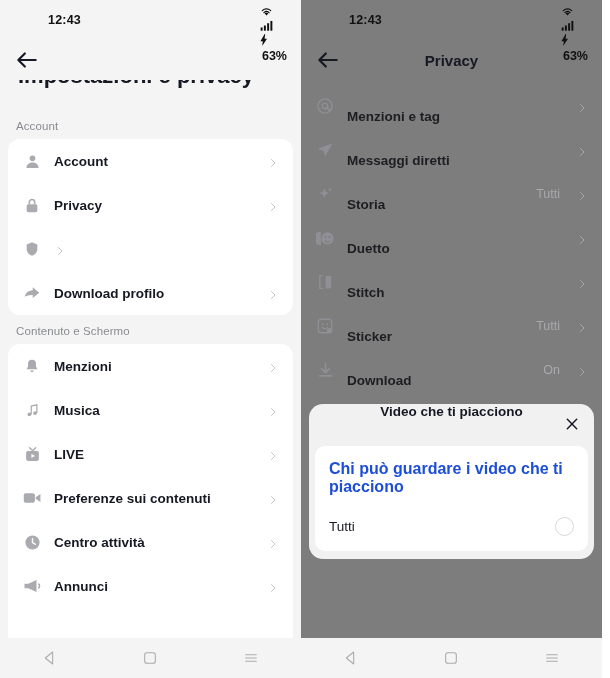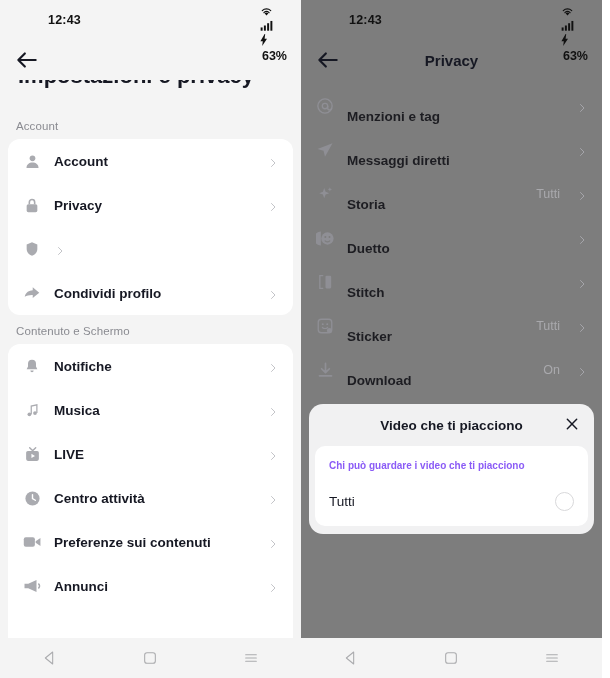--- a/index.html
+++ b/index.html
@@ -67,27 +67,27 @@
   .dim-list { padding-top: 4px; }
   .panel-right .row .lbl { color: #1d1d22; margin-top: 20px; }
   .panel-right .row .val { color: #a9a9ad; }
 
   
   .sheet {
     position: absolute; left: 8px; right: 8px; top: 404px;
     background: #f1f1f2; border-radius: 14px; overflow: hidden;
   }
   .sheet-head {
-    position: relative; height: 42px; display: flex; align-items: center; justify-content: center;
+    position: relative; height: 42px; display: flex; align-items: flex-start; justify-content: center;
   }
   .sheet-title { font-size: 13.5px; font-weight: 700; color: #161823; }
   .sheet-close { position: absolute; right: 14px; top: 12px; width: 16px; height: 16px; }
   .sheet-card { background: #ffffff; margin: 0 6px 8px 6px; border-radius: 10px; padding: 0 0 4px 0; }
   .sheet-q {
-    font-size: 10px; font-weight: 700; color: #8b5cf6; padding: 14px 14px 10px 14px;
+    font-size: 16px; font-weight: 700; color: #1d4ed8; padding: 14px 14px 10px 14px;
   }
   .opt { display: flex; align-items: center; height: 41px; padding: 0 14px; }
   .opt .otext { flex: 1; font-size: 13.5px; color: #161823; }
   .radio { width: 19px; height: 19px; border-radius: 50%; border: 1.6px solid #d8d8da; background: #fff; }
   .radio.on {
     border: none; background: #ed2a55;
     display: flex; align-items: center; justify-content: center;
   }
   .radio.on::after { content: ""; width: 7px; height: 7px; border-radius: 50%; background: #fff; }
   .panel-right .navbar { background: #f4f4f4; }
@@ -195,40 +195,40 @@
             </svg>
         </span>
       </div>
 
       <div class="row">
         <span class="ico">
           <svg width="18" height="16" viewBox="0 0 24 22">
               <path d="M2 16c1.5-6 6-8.5 11-8.7V3l9 7.5-9 7.5v-4.3c-4.6-.2-8.2.9-11 2.3z" fill="#aaabb0"></path>
             </svg>
         </span>
-        <span class="lbl">Condividi profilo</span>
+        <span class="lbl">Download profilo</span>
         <span class="chev">
           <svg width="12" height="12" viewBox="0 0 24 24">
               <path d="M9 5l7 7-7 7" stroke="#c3c4c8" stroke-width="2" fill="none" stroke-linecap="round" stroke-linejoin="round"></path>
             </svg>
         </span>
       </div>
     </div>
 
     <div class="section-label">Contenuto e Schermo</div>
     <div class="card">
 
       <div class="row">
         <span class="ico">
           <svg width="16" height="17" viewBox="0 0 24 24">
               <path d="M12 2a6 6 0 016 6v4l2 4H4l2-4V8a6 6 0 016-6z" fill="#aaabb0"></path>
               <path d="M9.5 18a2.5 2.5 0 005 0z" fill="#aaabb0"></path>
             </svg>
         </span>
-        <span class="lbl">Notifiche</span>
+        <span class="lbl">Menzioni</span>
         <span class="chev">
           <svg width="12" height="12" viewBox="0 0 24 24">
               <path d="M9 5l7 7-7 7" stroke="#c3c4c8" stroke-width="2" fill="none" stroke-linecap="round" stroke-linejoin="round"></path>
             </svg>
         </span>
       </div>
 
       <div class="row">
         <span class="ico">
           <svg width="15" height="17" viewBox="0 0 24 24">
@@ -256,41 +256,41 @@
         <span class="lbl">LIVE</span>
         <span class="chev">
           <svg width="12" height="12" viewBox="0 0 24 24">
               <path d="M9 5l7 7-7 7" stroke="#c3c4c8" stroke-width="2" fill="none" stroke-linecap="round" stroke-linejoin="round"></path>
             </svg>
         </span>
       </div>
 
       <div class="row">
         <span class="ico">
+          <svg width="19" height="14" viewBox="0 0 24 16">
+              <rect x="1" y="2" width="14" height="12" rx="2.5" fill="#aaabb0"></rect>
+              <path d="M16 7l6-4v10l-6-4z" fill="#aaabb0"></path>
+            </svg>
+        </span>
+        <span class="lbl">Preferenze sui contenuti</span>
+        <span class="chev">
+          <svg width="12" height="12" viewBox="0 0 24 24">
+              <path d="M9 5l7 7-7 7" stroke="#c3c4c8" stroke-width="2" fill="none" stroke-linecap="round" stroke-linejoin="round"></path>
+            </svg>
+        </span>
+      </div>
+
+      <div class="row">
+        <span class="ico">
           <svg width="17" height="17" viewBox="0 0 24 24">
               <circle cx="12" cy="12" r="10" fill="#aaabb0"></circle>
               <path d="M12 6.5V12l4 2.5" stroke="#fff" stroke-width="2" fill="none" stroke-linecap="round"></path>
             </svg>
         </span>
         <span class="lbl">Centro attività</span>
-        <span class="chev">
-          <svg width="12" height="12" viewBox="0 0 24 24">
-              <path d="M9 5l7 7-7 7" stroke="#c3c4c8" stroke-width="2" fill="none" stroke-linecap="round" stroke-linejoin="round"></path>
-            </svg>
-        </span>
-      </div>
-
-      <div class="row">
-        <span class="ico">
-          <svg width="19" height="14" viewBox="0 0 24 16">
-              <rect x="1" y="2" width="14" height="12" rx="2.5" fill="#aaabb0"></rect>
-              <path d="M16 7l6-4v10l-6-4z" fill="#aaabb0"></path>
-            </svg>
-        </span>
-        <span class="lbl">Preferenze sui contenuti</span>
         <span class="chev">
           <svg width="12" height="12" viewBox="0 0 24 24">
               <path d="M9 5l7 7-7 7" stroke="#c3c4c8" stroke-width="2" fill="none" stroke-linecap="round" stroke-linejoin="round"></path>
             </svg>
         </span>
       </div>
 
       <div class="row">
         <span class="ico">
           <svg width="18" height="16" viewBox="0 0 24 20">

